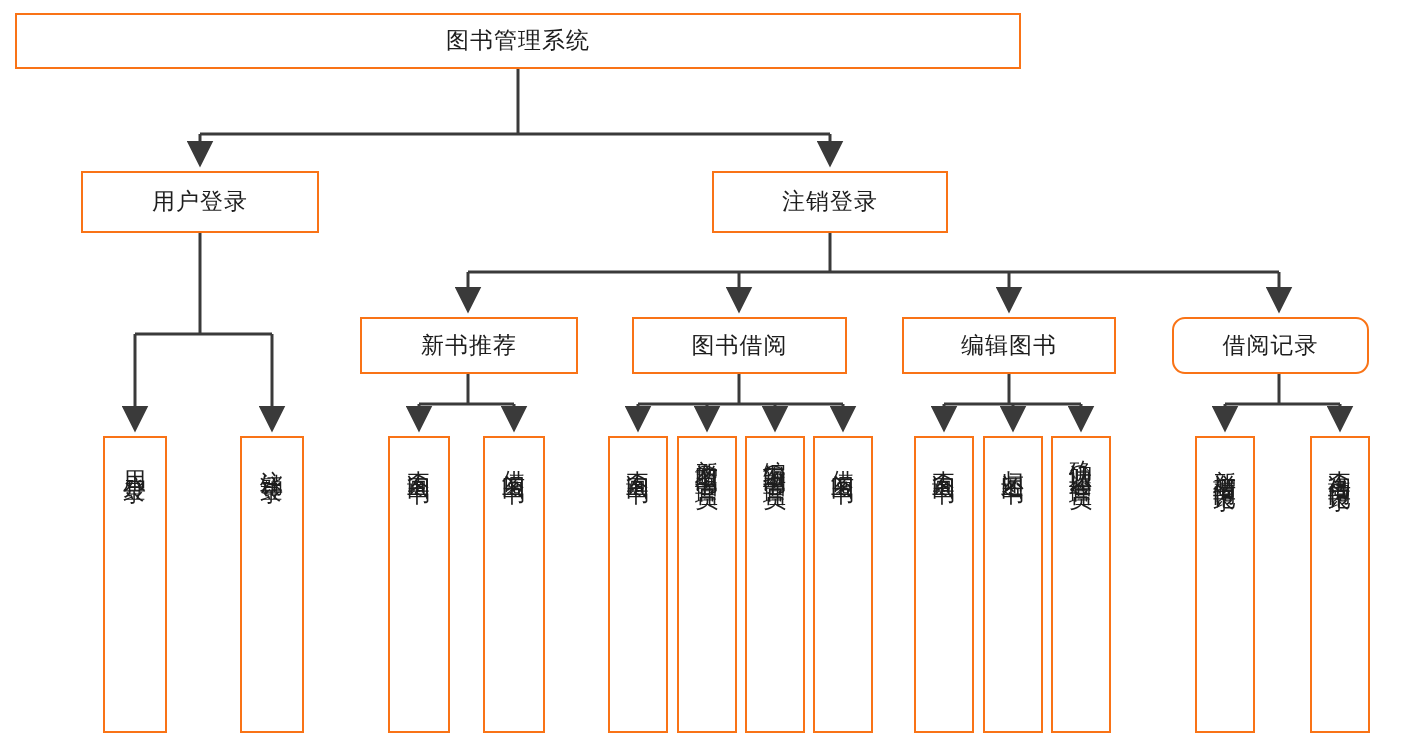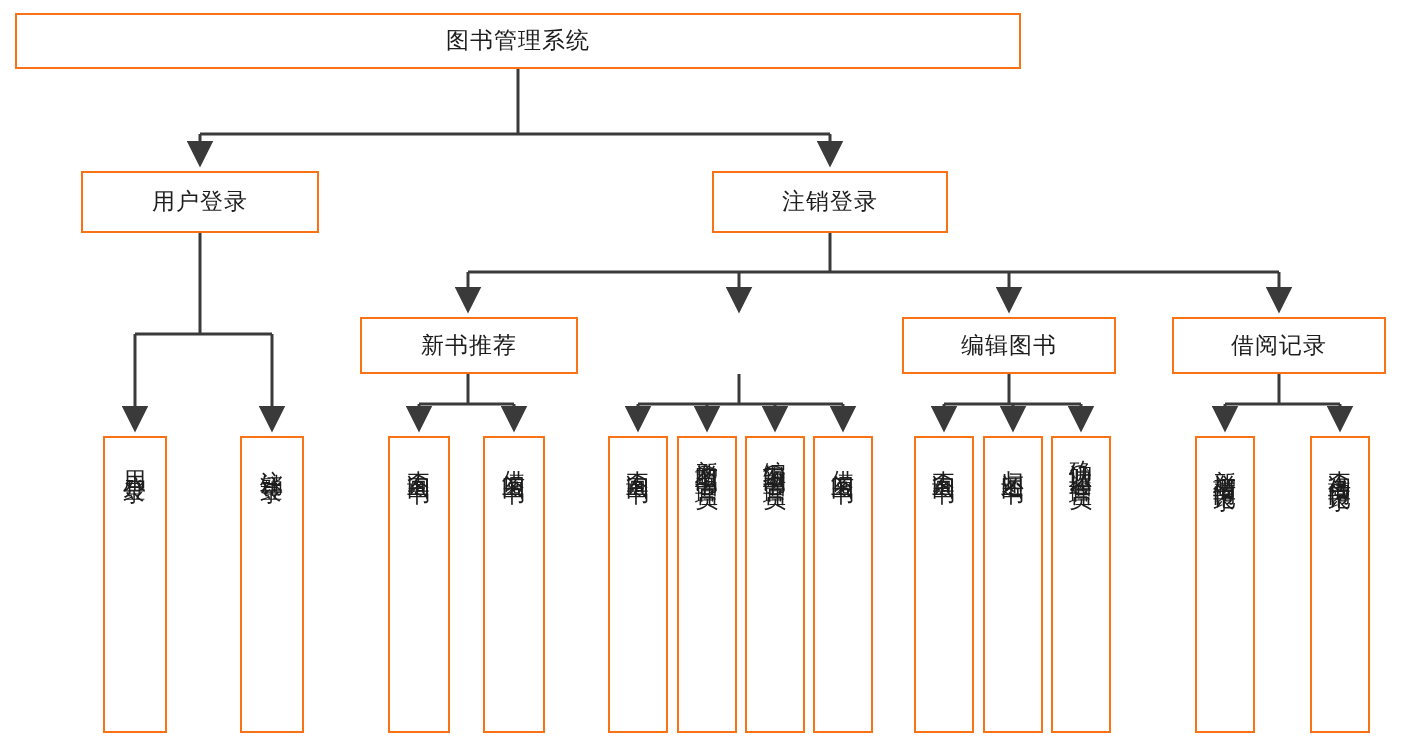--- a/index.html
+++ b/index.html
@@ -144,24 +144,27 @@
   <div class="node-box" style="left:81px; top:171px; width:238px; height:62px;">
     <span class="node-label-h">用户登录</span>
   </div>
   <div class="node-box" style="left:712px; top:171px; width:236px; height:62px;">
     <span class="node-label-h">注销登录</span>
   </div>
 
   <div class="node-box" style="left:360px; top:317px; width:218px; height:57px;">
     <span class="node-label-h">新书推荐</span>
   </div>
+  <div class="node-box" style="left:632px; top:317px; width:215px; height:57px;">
+    <span class="node-label-h">图书借阅</span>
+  </div>
   <div class="node-box" style="left:902px; top:317px; width:214px; height:57px;">
     <span class="node-label-h">编辑图书</span>
   </div>
-  <div class="node-box" style="left:1172px; top:317px; width:214px; height:57px;">
+  <div class="node-box" style="left:1172px; top:317px; width:197px; height:57px;border-radius:13px;">
     <span class="node-label-h">借阅记录</span>
   </div>
 
   <div class="node-box leaf-box" style="left:103px; top:436px; width:64px; height:297px;">
     <span class="node-label-v">用户登录</span>
   </div>
   <div class="node-box leaf-box" style="left:240px; top:436px; width:64px; height:297px;">
     <span class="node-label-v">注销登录</span>
   </div>
   <div class="node-box leaf-box" style="left:388px; top:436px; width:62px; height:297px;">

